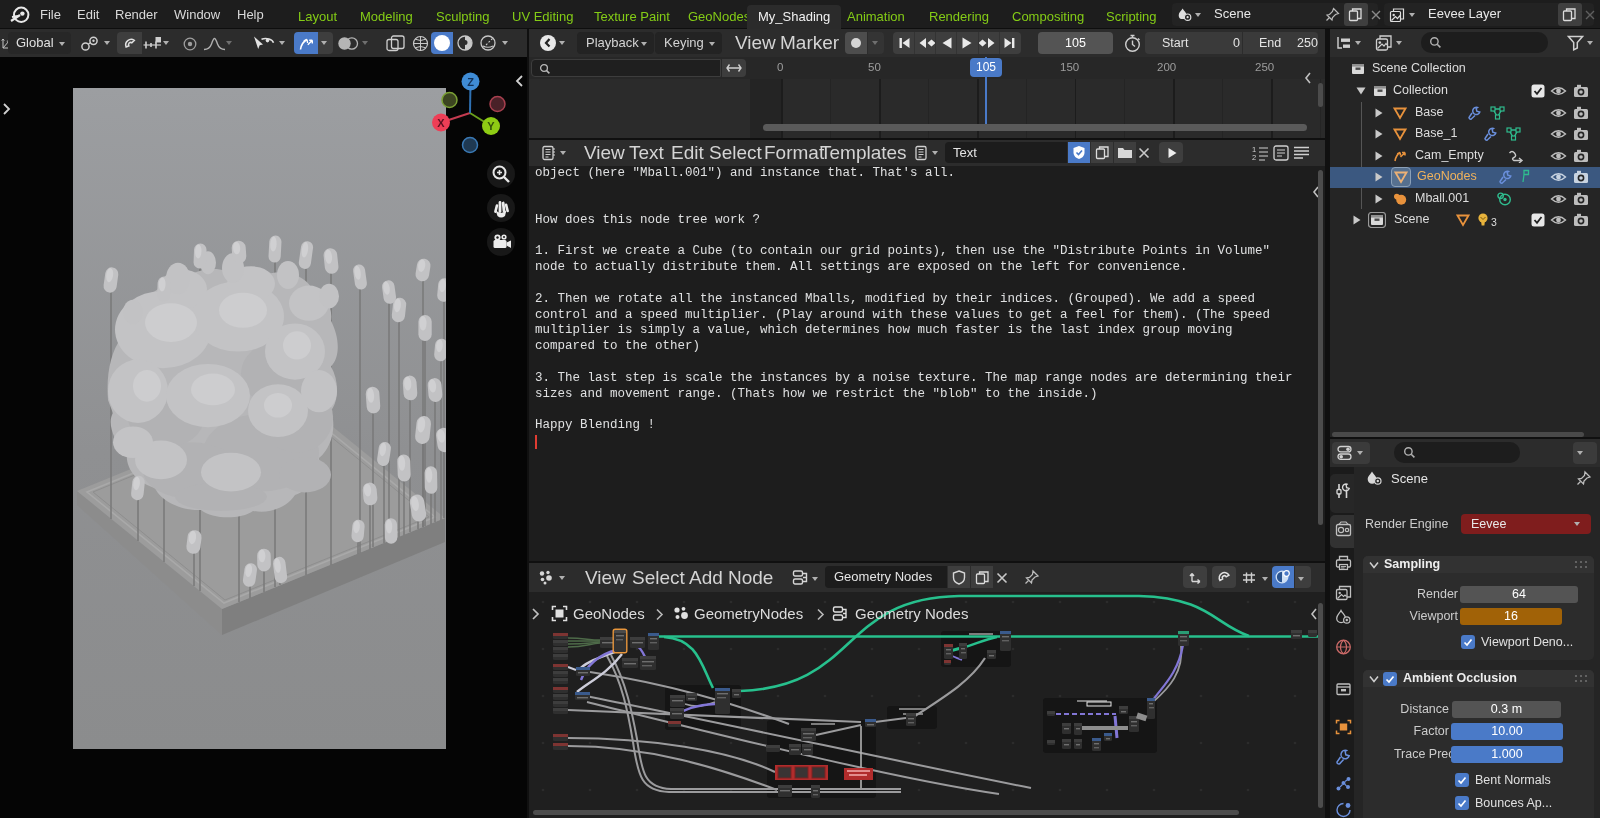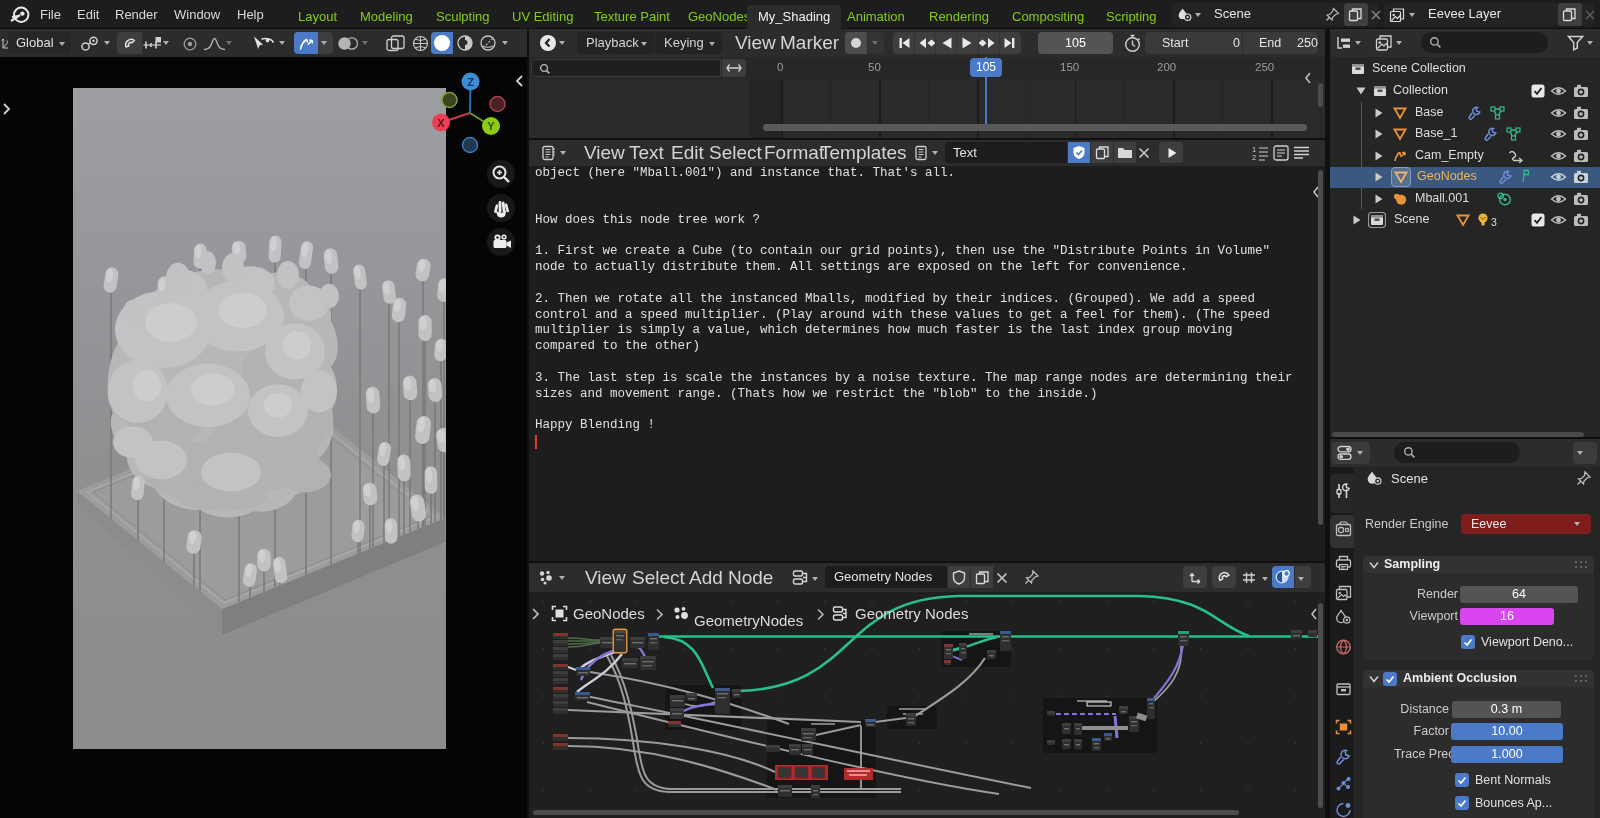--- a/index.html
+++ b/index.html
@@ -956,21 +956,21 @@
       <span class="abs" style="left:44px;top:5px">GeoNodes</span>
       <svg class="abs" style="left:126px;top:8px" width="9" height="13" viewBox="0 0 9 13">
           <path d="M2 1.5 L7 6.5 L2 11.5" fill="none" stroke="#b8b8b8" stroke-width="1.6"></path>
         </svg>
       <svg class="abs" style="left:143px;top:5px" width="17" height="17" viewBox="0 0 17 17">
         <circle cx="5" cy="5" r="2.6" fill="#e0e0e0"></circle>
           <circle cx="11.5" cy="3.8" r="1.9" fill="#e0e0e0"></circle>
           <circle cx="12.5" cy="10.5" r="3.4" fill="#e0e0e0"></circle>
           <circle cx="5.5" cy="12" r="2" fill="#e0e0e0"></circle>
       </svg>
-      <span class="abs" style="left:165px;top:12px">GeometryNodes</span>
+      <span class="abs" style="left:165px;top:5px">GeometryNodes</span>
       <svg class="abs" style="left:287px;top:8px" width="9" height="13" viewBox="0 0 9 13">
           <path d="M2 1.5 L7 6.5 L2 11.5" fill="none" stroke="#b8b8b8" stroke-width="1.6"></path>
         </svg>
       <svg class="abs" style="left:303px;top:5px" width="18" height="17" viewBox="0 0 18 17">
         <rect x="1.5" y="2" width="9" height="5" rx="1.5" fill="none" stroke="#e0e0e0" stroke-width="1.4"></rect>
         <rect x="1.5" y="10" width="9" height="5" rx="1.5" fill="none" stroke="#e0e0e0" stroke-width="1.4"></rect>
         <path d="M11 4.5 h3 v8 h-3 M14 8.5 h-3" fill="none" stroke="#e0e0e0" stroke-width="1.4"></path>
       </svg>
       <span class="abs" style="left:326px;top:5px">Geometry Nodes</span>
     </div>
@@ -1364,21 +1364,21 @@
             <circle cx="7" cy="2" r="1.1"></circle>
             <circle cx="12" cy="2" r="1.1"></circle>
             <circle cx="2" cy="7" r="1.1"></circle>
             <circle cx="7" cy="7" r="1.1"></circle>
             <circle cx="12" cy="7" r="1.1"></circle>
           </g>
         </svg>
       <div class="abs" style="left:0;top:30px;width:95px;text-align:right;color:#cccccc;font-size:12.5px;line-height:17px">Render</div>
       <div class="abs" style="left:97px;top:30px;width:118px;height:17px;background:#545454;border-radius:3px;color:#fff;font-size:12.5px;text-align:center;line-height:17px">64</div>
       <div class="abs" style="left:0;top:52px;width:95px;text-align:right;color:#cccccc;font-size:12.5px;line-height:17px">Viewport</div>
-      <div class="abs" style="left:97px;top:52px;width:94px;height:17px;background:#d946ef;border-radius:3px;color:#fff;font-size:12.5px;text-align:center;line-height:17px">16</div>
+      <div class="abs" style="left:97px;top:52px;width:102px;height:17px;background:#a16207;border-radius:3px;color:#fff;font-size:12.5px;text-align:center;line-height:17px">16</div>
       <div class="abs" style="left:98px;top:79px;width:14px;height:14px;background:#4a7ac8;border-radius:3px">
         <svg class="abs" style="left:2px;top:3px" width="10" height="9" viewBox="0 0 10 9">
             <path d="M1.5 4.5 L4 7 L8.5 1.5" fill="none" stroke="#fff" stroke-width="1.7"></path>
           </svg>
       </div>
       <span class="abs" style="left:118px;top:79px;color:#e0e0e0;font-size:12.5px">Viewport Deno...</span>
     </div>
     <div class="abs" style="left:33px;top:231px;width:231px;height:148px;background:#2c2c2c;border-radius:5px 5px 0 0">
       <div class="abs" style="left:0;top:0;width:231px;height:17px;background:#323232;border-radius:5px 5px 0 0"></div>
       <svg class="abs" style="left:6px;top:5px" width="10" height="8" viewBox="0 0 10 8">

